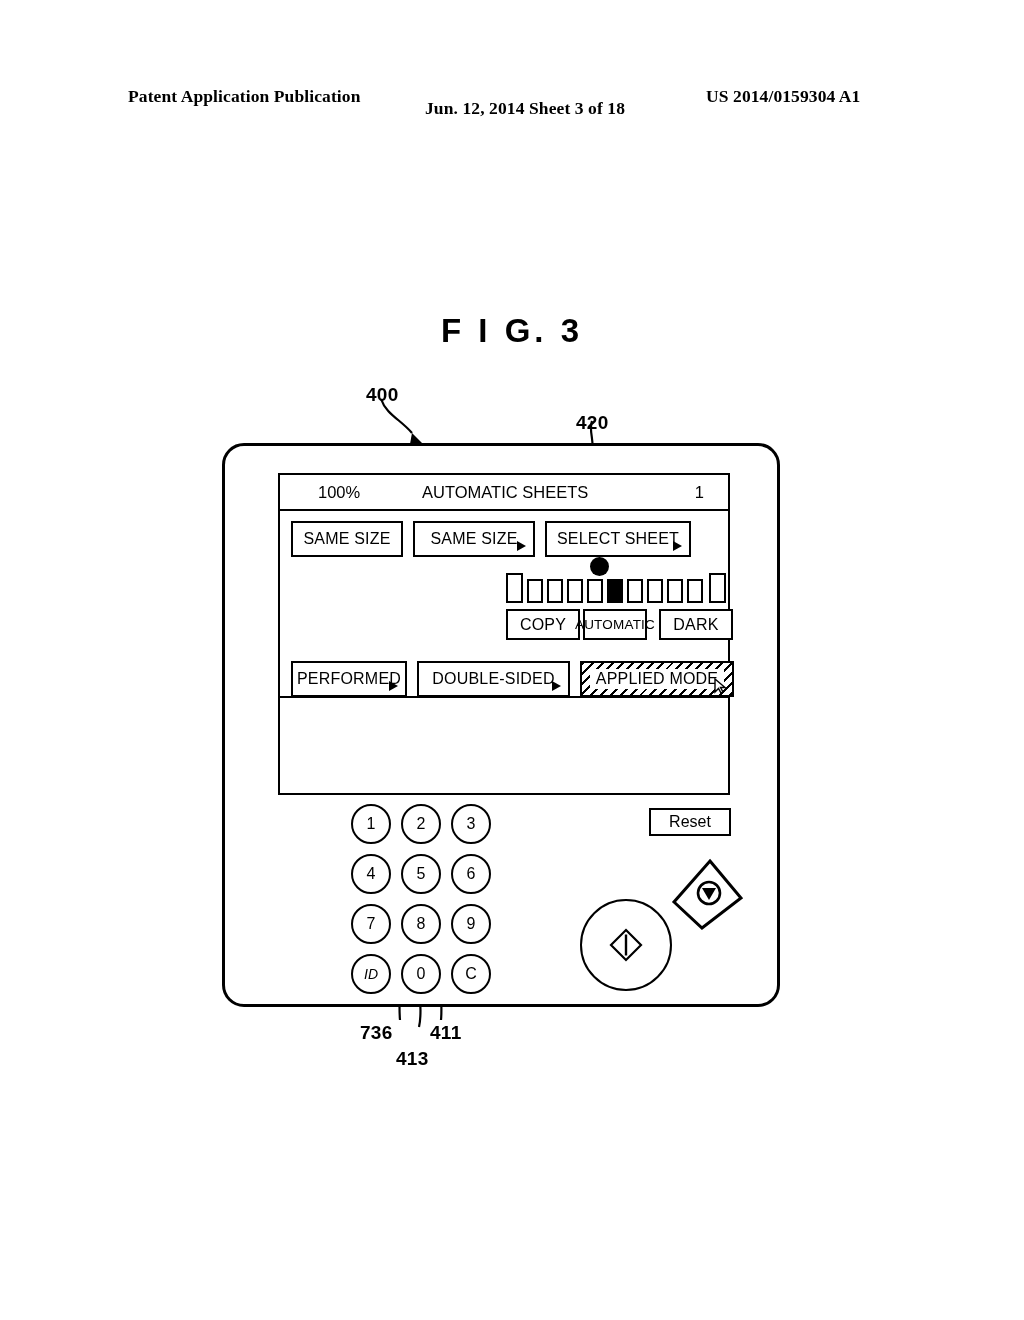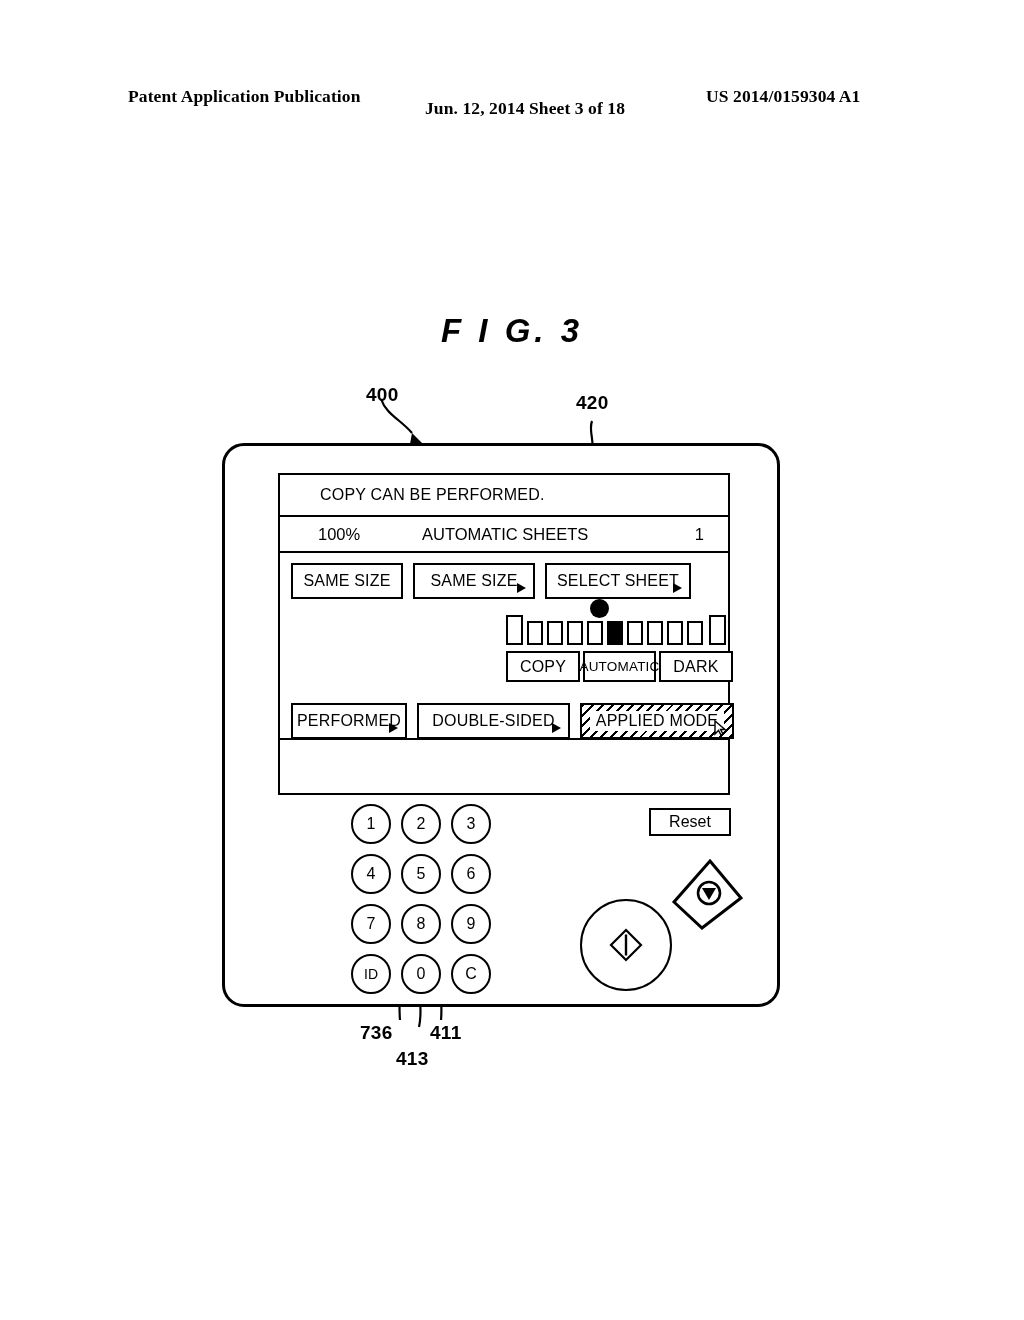--- a/index.html
+++ b/index.html
@@ -17,21 +17,20 @@
   }
   #pat-header .h-pub{position:absolute;left:128px;top:0;}
   #pat-header .h-date{position:absolute;left:425px;top:0;margin-top:12px;}
   #pat-header .h-num{position:absolute;left:706px;top:0;}
 
   
   #fig-title{
     position:absolute;left:0;top:312px;width:1024px;
     text-align:center;font-size:33px;font-weight:bold;
     letter-spacing:4px;
-    font-style:italic;
   }
 
   
   .ref{
     position:absolute;font-size:19px;font-weight:bold;
     letter-spacing:0.3px;white-space:nowrap;
   }
 
   
   #leaders{position:absolute;left:0;top:0;width:1024px;height:1320px;
@@ -85,21 +84,21 @@
   .dbox{position:absolute;border:2.5px solid #000;box-sizing:border-box;background:#fff;}
   .dbox.tall{width:17px;height:30px;top:0;}
   .dbox.short{width:16px;height:24px;top:6px;}
   .dbox.filled{background:#000;}
   #density-dot{
     position:absolute;width:19px;height:19px;border-radius:50%;
     background:#000;left:310px;top:46px;
   }
 
   #btn-light{left:226px;top:98px;width:74px;height:31px;}
-  #btn-automatic{left:303px;top:98px;width:73px;height:31px;font-size:13.5px;}
+  #btn-automatic{left:303px;top:98px;width:64px;height:31px;font-size:13.5px;}
   #btn-dark{left:379px;top:98px;width:74px;height:31px;}
   #btn-automatic,#btn-light,#btn-dark{position:absolute;}
 
   #btn-finishing{left:11px;top:150px;width:116px;height:36px;}
   #btn-double-sided{left:137px;top:150px;width:153px;height:36px;}
   #btn-applied-mode{
     left:300px;top:150px;width:154px;height:36px;
     background:repeating-linear-gradient(135deg,#000 0px,#000 2px,#fff 2px,#fff 7px);
   }
   #btn-applied-mode .am-label{
@@ -183,21 +182,21 @@
   <path d="M441,1020 C 443,1000 438,962 441,944 C 443,926 436,912 439,898" fill="none" stroke="#000" stroke-width="2.2"></path>
 
   <path d="M630,818 C 636,814 640,822 646,818" fill="none" stroke="#000" stroke-width="2.2"></path>
 
   <path d="M590,884 C 595,894 604,893 609,903" fill="none" stroke="#000" stroke-width="2.2"></path>
 
   <path d="M663,872 C 669,879 679,878 685,886" fill="none" stroke="#000" stroke-width="2.2"></path>
 </svg>
 
 <div class="ref" style="left:366px;top:384px;">400</div>
-<div class="ref" style="left:576px;top:392px;">420</div>
+<div class="ref" style="left:576px;top:412px;">420</div>
 <div class="ref" style="left:684px;top:561px;">418</div>
 <div class="ref" style="left:364px;top:675px;">417</div>
 <div class="ref" style="left:666px;top:675px;">419</div>
 <div class="ref" style="left:296px;top:817px;">404</div>
 <div class="ref" style="left:506px;top:817px;">406</div>
 <div class="ref" style="left:489px;top:843px;">405</div>
 <div class="ref" style="left:296px;top:867px;">407</div>
 <div class="ref" style="left:506px;top:867px;">409</div>
 <div class="ref" style="left:296px;top:917px;">410</div>
 <div class="ref" style="left:506px;top:917px;">412</div>
@@ -206,23 +205,20 @@
 <div class="ref" style="left:430px;top:1022px;">411</div>
 <div class="ref" style="left:396px;top:1048px;">413</div>
 <div class="ref" style="left:592px;top:808px;">416</div>
 <div class="ref" style="left:560px;top:874px;">402</div>
 <div class="ref" style="left:637px;top:848px;">403</div>
 
 <div id="panel">
 
   <div id="lcd">
 
-    <div class="lcd-row" id="row-message">
-      <span class="msg">COPY CAN BE PERFORMED.</span>
-    </div>
 
     <div class="lcd-row" id="row-status">
       <span class="st-zoom">100%</span>
       <span class="st-sheet">AUTOMATIC SHEETS</span>
       <span class="st-count">1</span>
     </div>
 
     <div class="lcd-row" id="row-main">
 
       <div class="lcdbtn" id="btn-same-size">
@@ -309,21 +305,21 @@
   <div class="key" style="left:126px;top:458px;">
       <span>7</span>
     </div>
   <div class="key" style="left:176px;top:458px;">
       <span>8</span>
     </div>
   <div class="key" style="left:226px;top:458px;">
       <span>9</span>
     </div>
 
-  <div class="key idkey" style="left:126px;top:508px;">
+  <div class="key idkey" style="left:126px;top:508px;font-style:italic;">
       <span>ID</span>
     </div>
   <div class="key" style="left:176px;top:508px;">
       <span>0</span>
     </div>
   <div class="key" style="left:226px;top:508px;">
       <span>C</span>
     </div>
 
   <div id="btn-reset">

